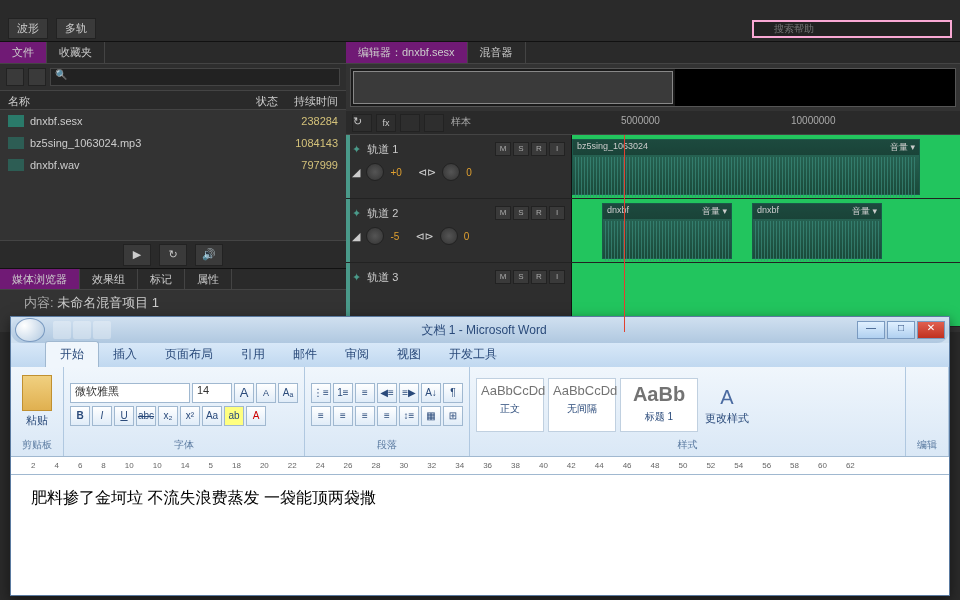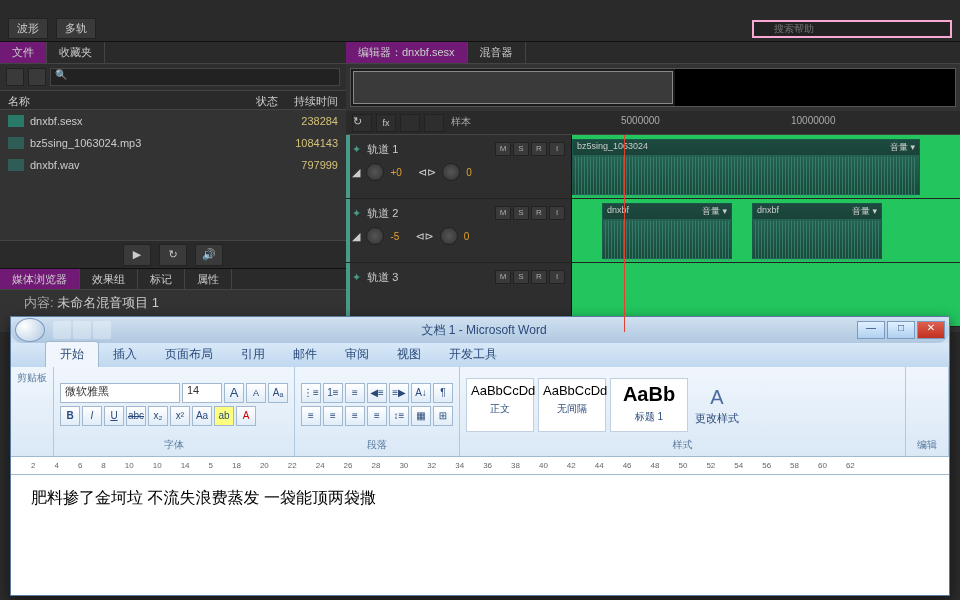--- a/index.html
+++ b/index.html
@@ -93,21 +93,21 @@
 .rgroup-label { font-size: 10px; color: #5a7aa0; text-align: center; height: 14px; }
 .paste-btn { width: 40px; height: 60px; text-align: center; font-size: 11px; color: #2a4a7a; }
 .paste-ico { width: 30px; height: 36px; background: linear-gradient(#f0d080,#e0b050); margin: 0 auto 2px; border: 1px solid #c09030; }
 .font-area { display: flex; flex-direction: column; gap: 3px; }
 .font-row { display: flex; gap: 2px; align-items: center; }
 .font-sel { width: 120px; height: 20px; background: #fff; border: 1px solid #a0b8d0; font-size: 11px; padding: 0 4px; color: #333; }
 .size-sel { width: 40px; height: 20px; background: #fff; border: 1px solid #a0b8d0; font-size: 11px; padding: 0 4px; color: #333; }
 .rbtn { width: 20px; height: 20px; background: linear-gradient(#fff,#e0ecf8); border: 1px solid #a0b8d0; font-size: 10px; text-align: center; line-height: 18px; color: #2a4a7a; }
 .para-area { display: flex; flex-direction: column; gap: 3px; }
 .style-box { width: 68px; height: 54px; border: 1px solid #c0d0e0; background: #fff; text-align: center; padding: 4px; font-size: 10px; }
-.style-sample { font-size: 13px; color: #000000; }
+.style-sample { font-size: 13px; color: #737373; }
 .style-name { font-size: 10px; color: #2a4a7a; margin-top: 4px; }
 .style-big { width: 78px; }
 .change-style { width: 50px; text-align: center; font-size: 11px; color: #2a4a7a; }
 .cs-ico { width: 28px; height: 28px; margin: 0 auto; display: flex; align-items: center; justify-content: center; font-size: 20px; color: #4a6aa0; }
 
 .ruler-bar { height: 18px; background: #fff; border-bottom: 1px solid #a0b8d0; display: flex; align-items: center; padding: 0 20px; font-size: 8px; color: #666; gap: 19px; }
 .doc-area { height: 120px; background: #fff; padding: 8px 20px; overflow: hidden; color: #000; }
 .doc-line { font-size: 16px; line-height: 30px; }
 .cursor-line::after { content: "|"; animation: blink 1s infinite; }
 @keyframes blink { 50% { opacity: 0; } }
@@ -310,20 +310,26 @@
       <div class="ribbon-tab ">插入</div>
       <div class="ribbon-tab ">页面布局</div>
       <div class="ribbon-tab ">引用</div>
       <div class="ribbon-tab ">邮件</div>
       <div class="ribbon-tab ">审阅</div>
       <div class="ribbon-tab ">视图</div>
       <div class="ribbon-tab ">开发工具</div>
     </div>
   <div class="ribbon">
     <div class="rgroup">
+      <div class="rgroup-body">
+        <div class="paste-btn">
+          <div class="paste-ico"></div>
+          <span>粘贴</span>
+        </div>
+      </div>
       <div class="rgroup-label">剪贴板</div>
     </div>
     <div class="rgroup">
       <div class="rgroup-body">
         <div class="font-area">
           <div class="font-row">
             <div class="font-sel">微软雅黑</div>
             <div class="size-sel">14</div>
             <div class="rbtn" style="font-size:13px">A</div>
             <div class="rbtn" style="font-size:9px">A</div>

